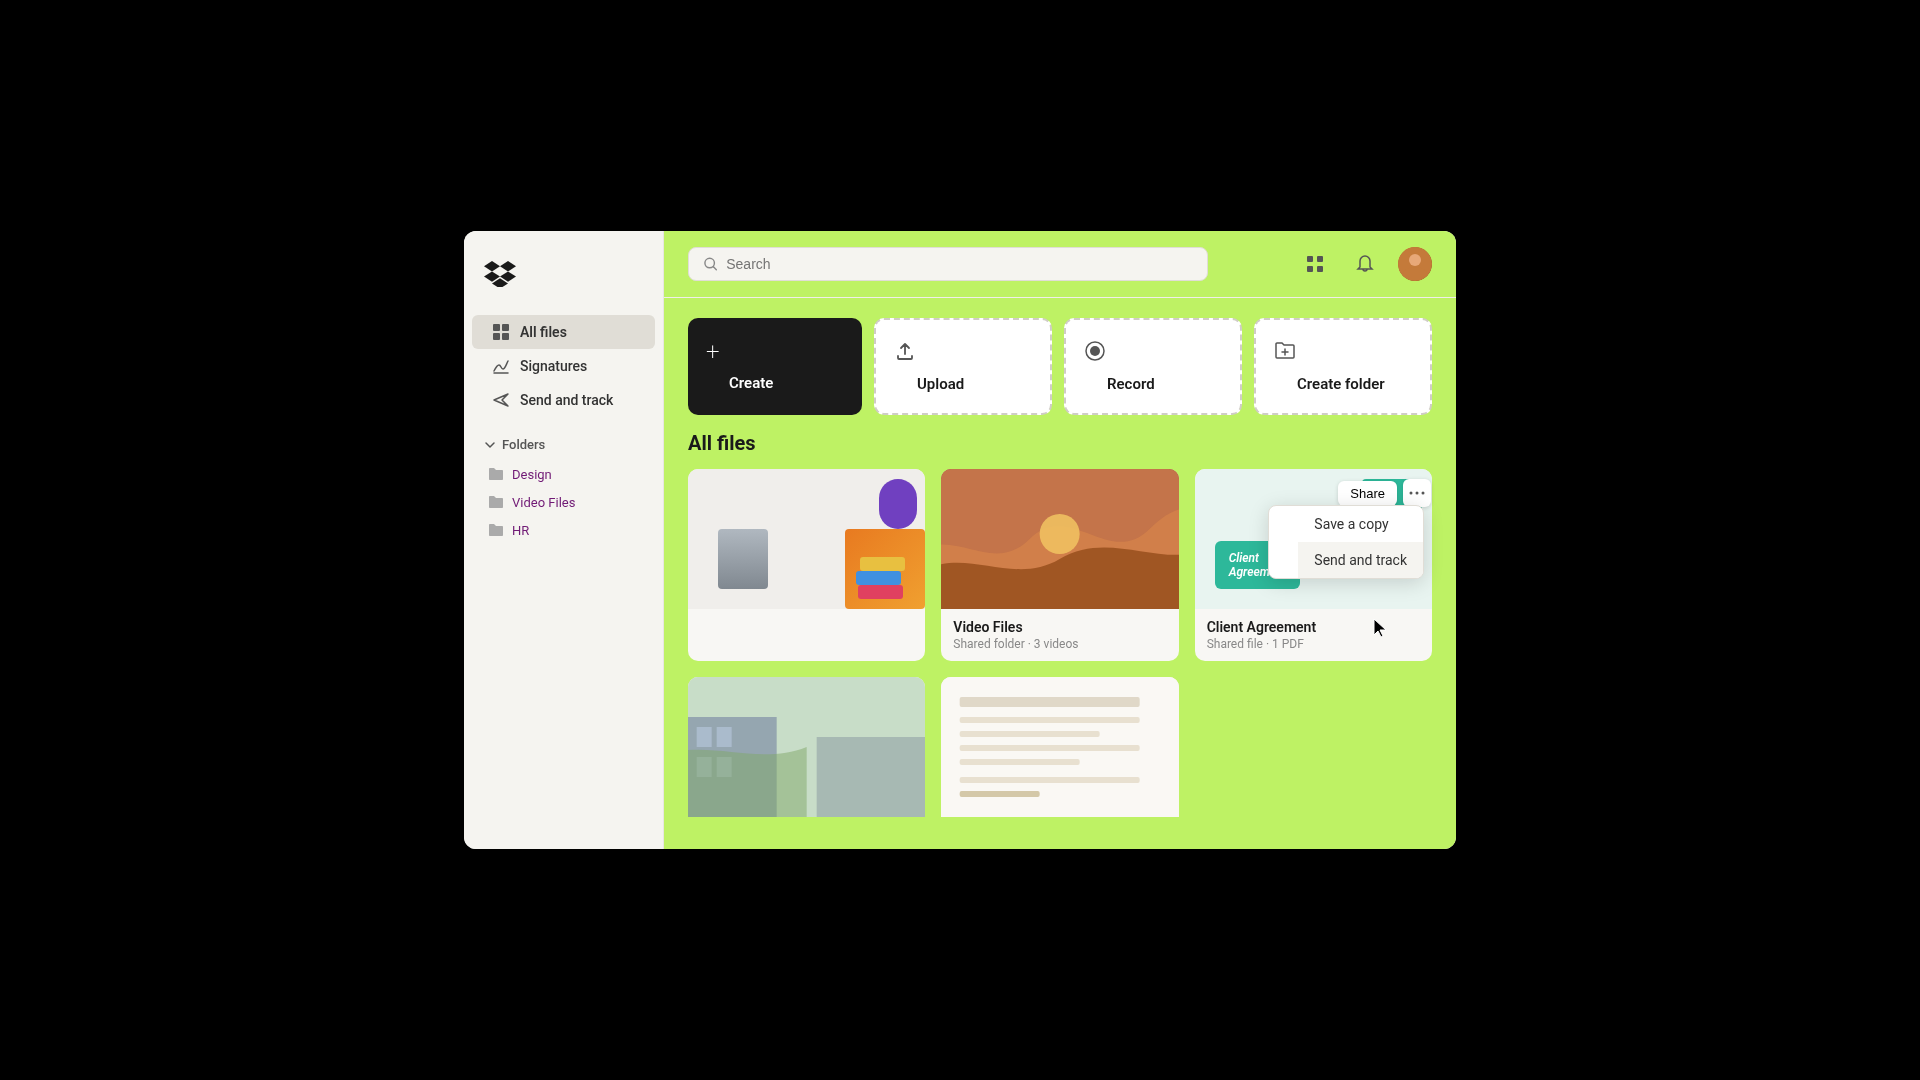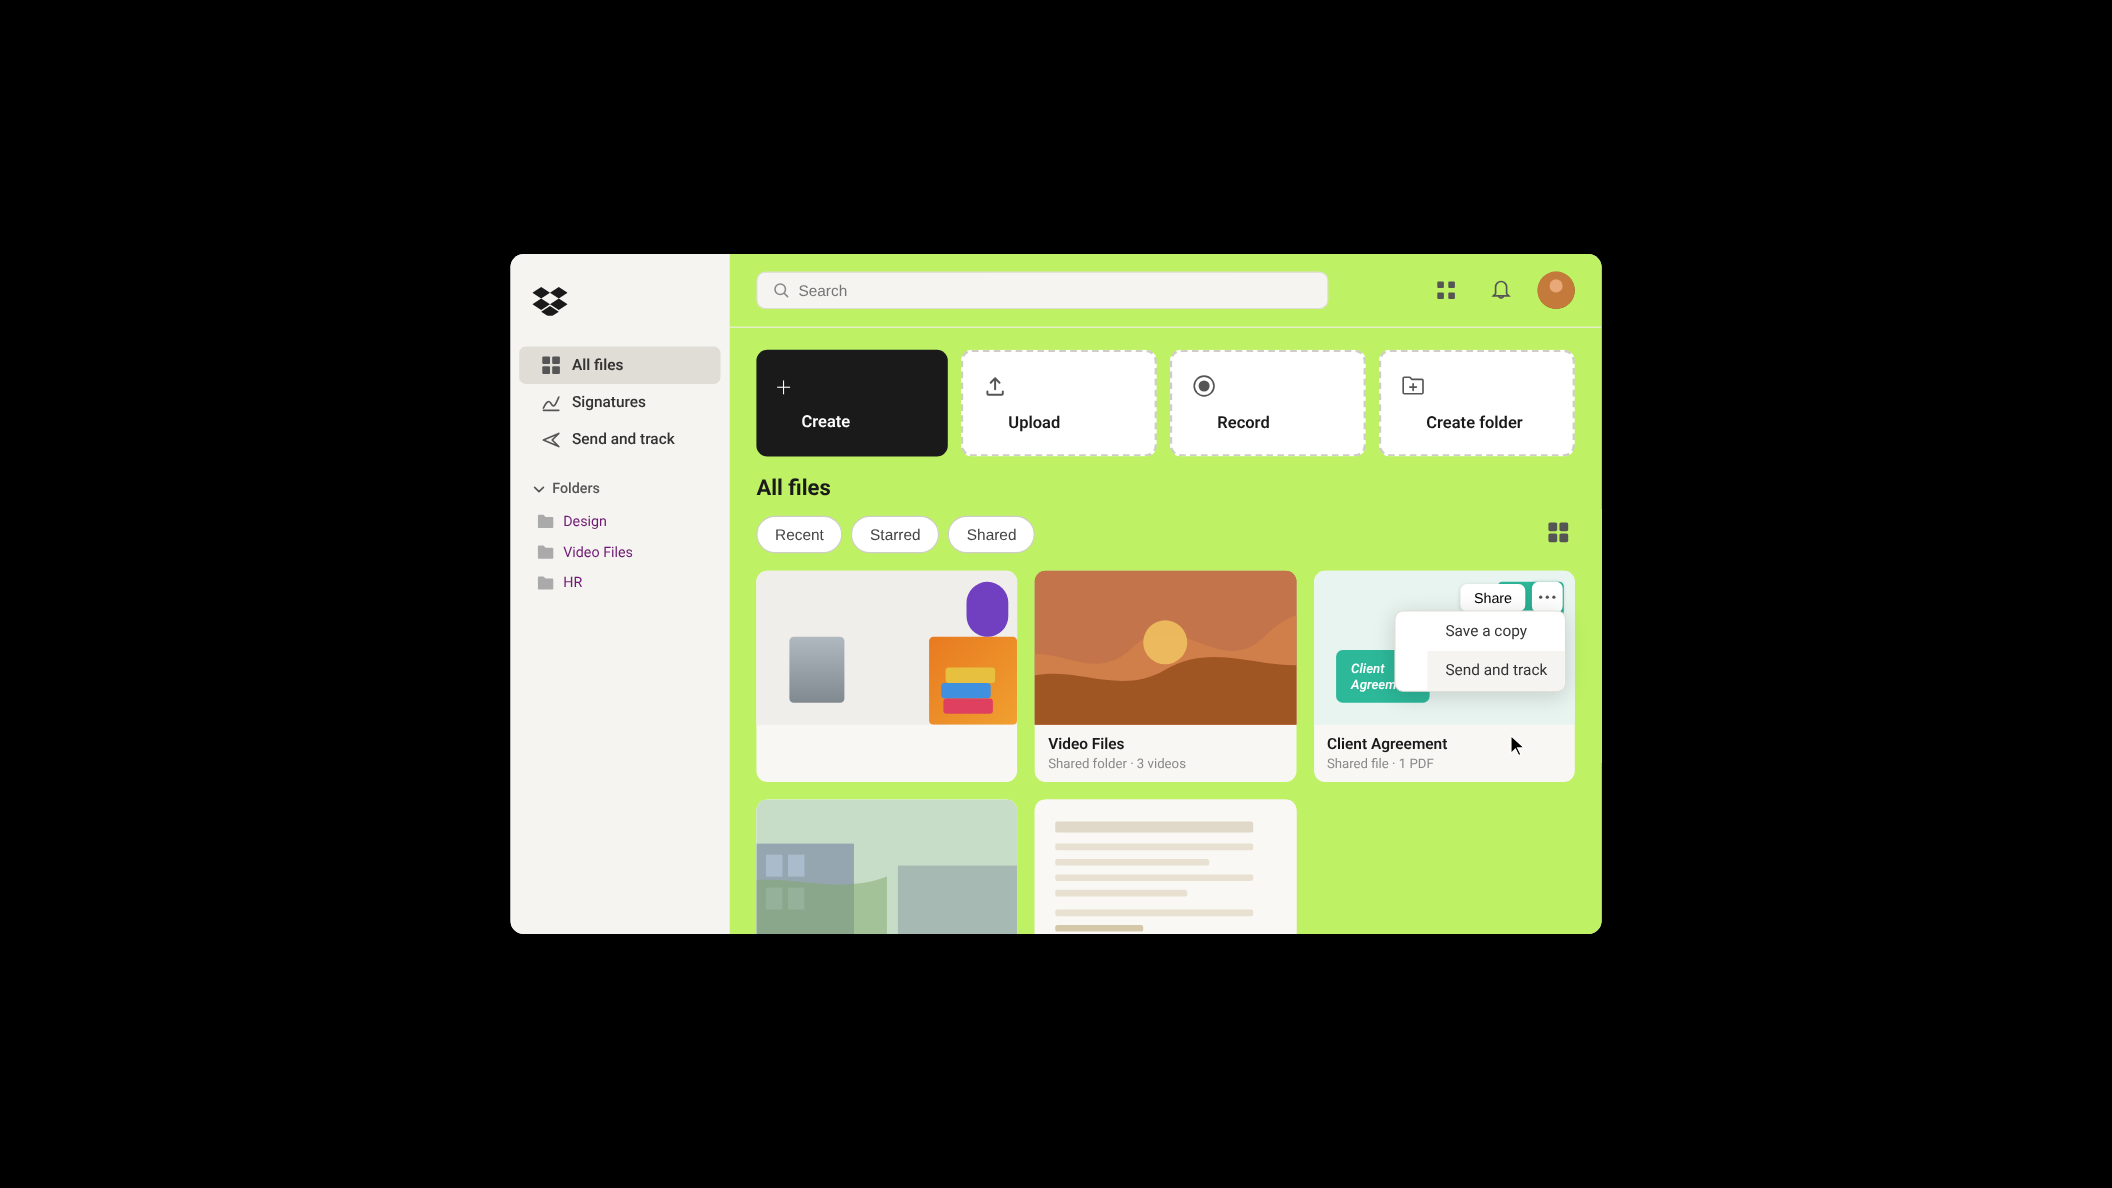--- a/index.html
+++ b/index.html
@@ -299,21 +299,21 @@
       padding: 10px 16px;
       font-size: 14px;
       color: #333;
       cursor: pointer;
       margin-left: 29px;
     }
     
     .card-actions {
       position: absolute;
       top: 10px;
-      right: 11px;
+      right: 1px;
       display: flex;
       align-items: center;
       gap: 6px;
       z-index: 10;
     }
     .share-btn {
       background: white;
       border: none;
       border-radius: 6px;
       padding: 5px 12px;
@@ -521,34 +521,20 @@
             <path d="M11 9V15M8 12H14" stroke="#555" stroke-width="1.5" stroke-linecap="round"></path>
           </svg>
         </span>
         <span class="action-card-label">Create folder</span>
       </div>
     </div>
 
     <div class="files-section">
       <h2 class="files-title">All files</h2>
 
-      <div class="filter-tabs">
-        <button class="filter-tab">Recent</button>
-        <button class="filter-tab">Starred</button>
-        <button class="filter-tab">Shared</button>
-        <div style="flex:1"></div>
-        <div class="grid-toggle">
-          <svg width="22" height="22" viewBox="0 0 22 22" fill="none">
-            <rect x="2" y="2" width="8" height="8" rx="1.5" fill="#555"></rect>
-            <rect x="12" y="2" width="8" height="8" rx="1.5" fill="#555"></rect>
-            <rect x="2" y="12" width="8" height="8" rx="1.5" fill="#555"></rect>
-            <rect x="12" y="12" width="8" height="8" rx="1.5" fill="#555"></rect>
-          </svg>
-        </div>
-      </div>
 
       <div class="files-grid">
 
         <div class="file-card">
           <div class="file-thumb thumb-reference">
             <div class="collage-person"></div>
             <div class="collage-bg"></div>
             <div class="collage-layers">
               <div class="layer layer-1"></div>
               <div class="layer layer-2"></div>

